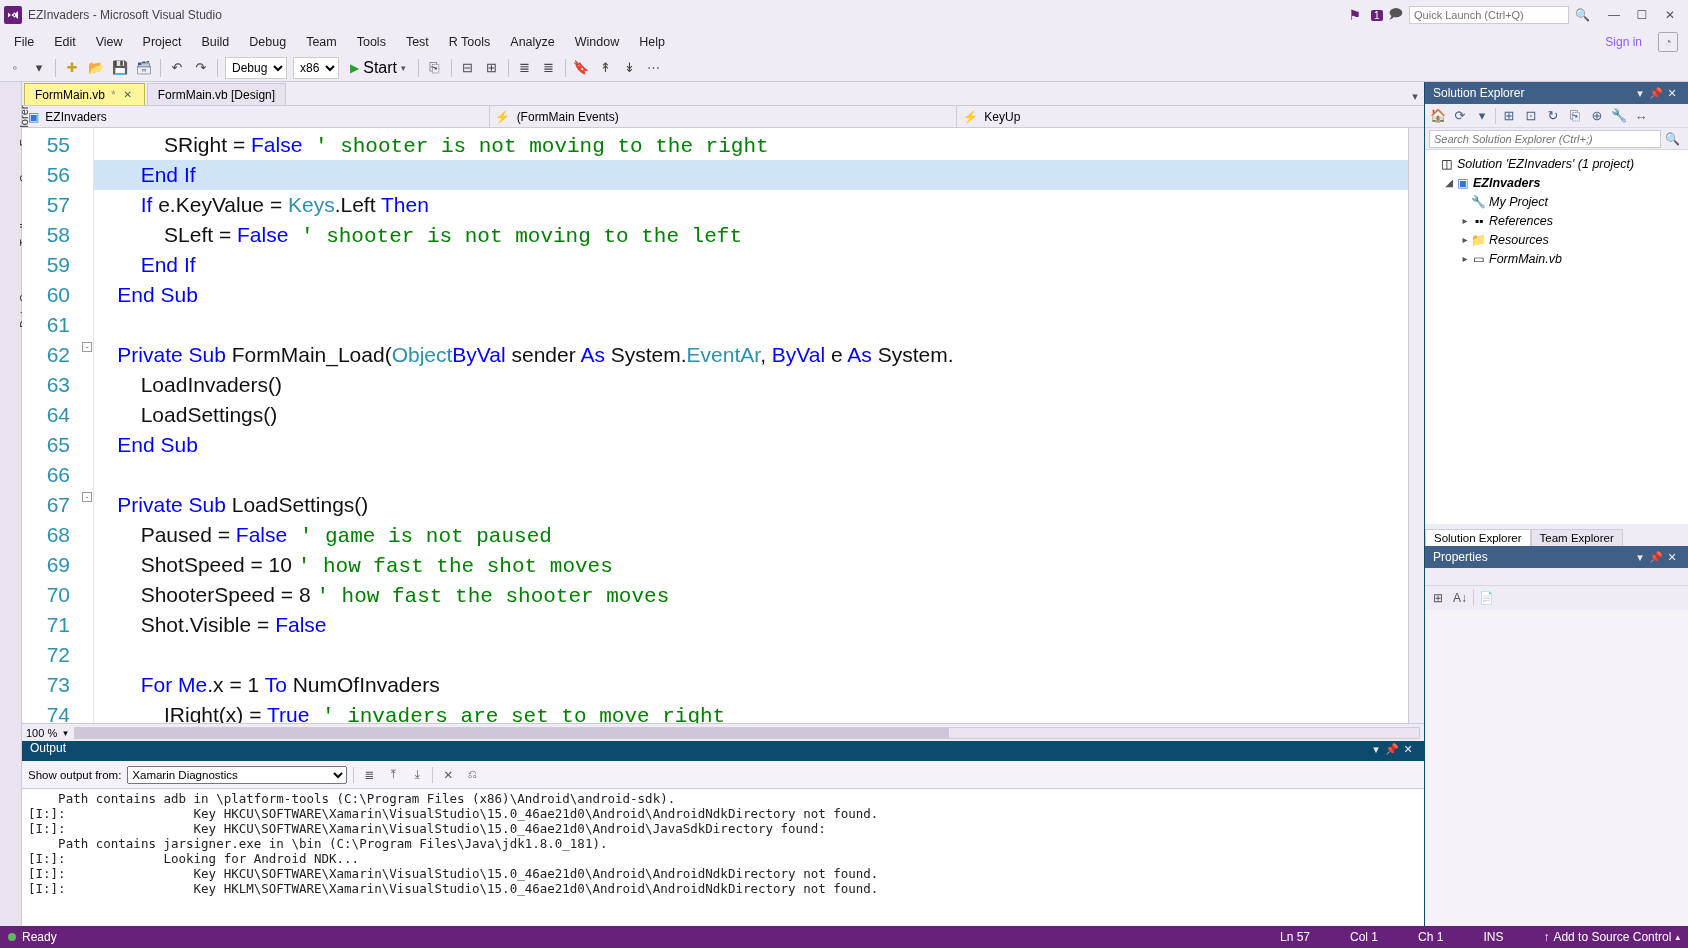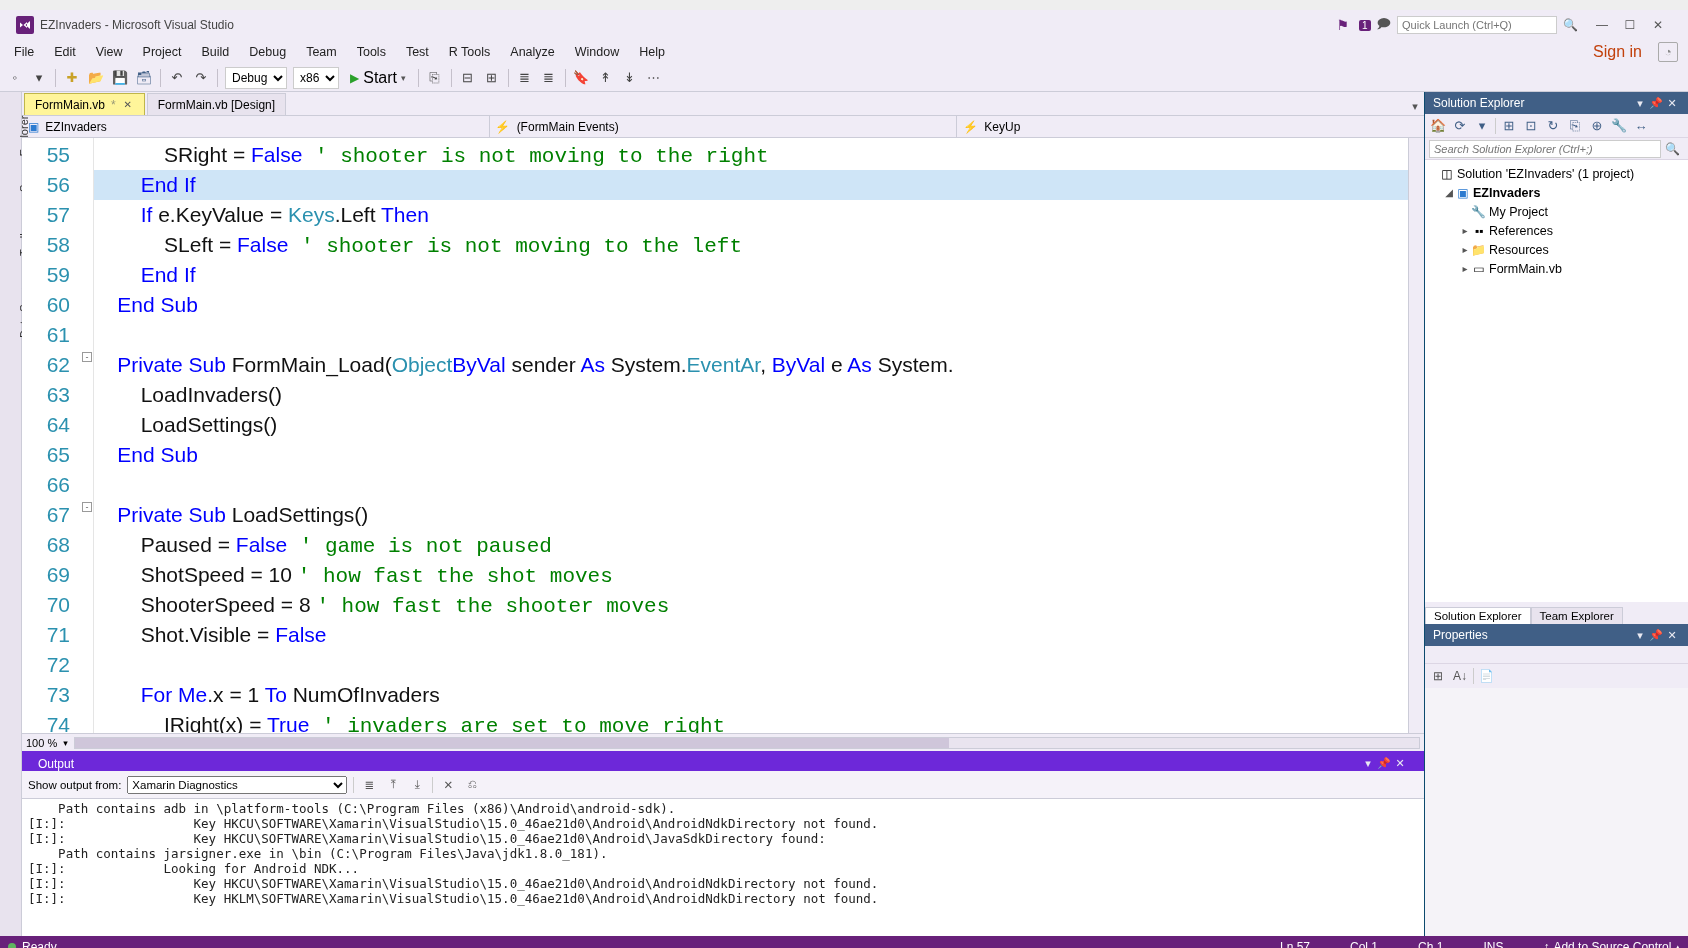--- a/index.html
+++ b/index.html
@@ -1,29 +1,29 @@
 <!DOCTYPE html>
 <html><head>
   <meta charset="utf-8">
   <style>
     * { margin:0; padding:0; box-sizing:border-box; font-family:"Segoe UI",Tahoma,sans-serif; }
     html,body { width:1688px; height:948px; overflow:hidden; background:#eee; }
 
-    .titlebar { height:30px; background:#f0ecf6; display:flex; align-items:center; padding:0 16px; font-size:12px; color:#444;margin-top:10px; }
+    .titlebar { height:30px; background:#f0ecf6; display:flex; align-items:center; padding:0 4px; font-size:12px; color:#444; }
     .titlebar .vs-icon { width:18px; height:18px; background:#68217a; display:inline-flex; align-items:center; justify-content:center; margin-right:6px; border-radius:2px; }
     .titlebar .spacer { flex:1; }
     .titlebar .quick { display:flex; align-items:center; gap:6px; margin-right:10px;}
     .titlebar input { width:160px; font-size:11px; padding:2px 4px; border:1px solid #ccc;}
     .titlebar .winbtn { width:28px; height:18px; display:inline-flex; align-items:center; justify-content:center; cursor:pointer; font-size:12px; color:#555;}
     .titlebar .flag { font-size:14px; color:#68217a; margin-right:4px;}
 
     .menubar { height:24px; background:#f0ecf6; display:flex; align-items:center; font-size:12.5px; padding:0 4px; }
     .menubar .menu { padding:2px 10px; cursor:pointer; color:#222; }
     .menubar .spacer { flex:1;}
-    .menubar .signin { font-size:16px; color:#c2410c; padding:2px 10px; cursor:pointer;}
+    .menubar .signin { font-size:12px; color:#8b5cf6; padding:2px 10px; cursor:pointer;}
 
     .toolbar { height:28px; background:#f0ecf6; border-bottom:1px solid #ccccd8; display:flex; align-items:center; padding:0 4px; gap:2px; }
     .toolbar .tbtn { width:22px; height:22px; display:inline-flex; align-items:center; justify-content:center; font-size:13px; color:#444; cursor:pointer; border-radius:2px;}
     .toolbar .tsep { width:1px; height:18px; background:#c5c0cb; margin:0 3px;}
     .toolbar select { font-size:12px; height:22px; border:1px solid #ccc; background:#fff; padding:0 2px; margin:0 2px;}
     .toolbar .start { display:flex; align-items:center; gap:4px; padding:0 6px; height:22px; cursor:pointer; border:1px solid transparent; border-radius:2px;}
     .toolbar .start .tri { color:#2aa02a; font-size:12px;}
 
     .workspace { display:flex; height:calc(948px - 30px - 24px - 28px - 22px); }
     .left-rails { width:22px; background:#e8e3ee; border-right:1px solid #ccccd8; position:relative;}
@@ -50,42 +50,42 @@
     .code { flex:1; font-family:Consolas,monospace; font-size:21px; line-height:30px; white-space:pre; overflow:hidden; padding-top:2px;}
     .code .line { height:30px; }
     .code .line.sel { background:#cfe5f7;}
     .kw{ color:#0000ff;} .type{ color:#2b91af;} .cm{ color:#008000;font-family:Liberation Mono, monospace;} .plain{color:#111;}
     .zoom { height:18px; background:#f0ecf6; border-top:1px solid #ccccd8; display:flex; align-items:center; font-size:11px; padding:0 4px; gap:6px;}
     .scrolltrack{ flex:1; height:12px; background:#e9e4ef; border:1px solid #ccccd8; position:relative;}
     .scrolltrack .thumb{ position:absolute; height:100%; background:#cfc6da; left:0; width:65%;}
     .vscroll{ position:absolute; right:0; top:0; bottom:0; width:16px; background:#f0ecf6; border-left:1px solid #ccccd8;}
 
     .output { height:185px; display:flex; flex-direction:column;}
-    .output .hdr { height:20px; background:#6d28d9; color:#fff; font-size:12px; padding:0 16px; display:flex; align-items:flex-end;}
+    .output .hdr { height:20px; background:#0c4a6e; color:#fff; font-size:12px; padding:0 8px; display:flex; align-items:flex-start;}
     .output .hdr .spacer{flex:1;}
     .output .hdr .ic{ width:16px;height:16px;display:inline-flex;align-items:center;justify-content:center;cursor:pointer;font-size:11px; color:#eaeaf2;}
     .output .optbar{ height:28px; background:#f5f2f9; border-bottom:1px solid #ccccd8; display:flex; align-items:center; gap:6px; padding:0 6px; font-size:11.5px;}
     .output .optbar select{ font-size:11.5px; width:220px; height:18px;}
     .output .optbar .obtn{ width:18px;height:18px;display:inline-flex;align-items:center;justify-content:center;cursor:pointer;color:#555;}
     .output .body{ flex:1; background:#fff; font-family:Consolas,monospace; font-size:12.5px; white-space:pre; overflow:hidden; color:#222; padding:2px 6px; line-height:15px;}
 
     .right { width:264px; background:#f0ecf6; display:flex; flex-direction:column; border-left:1px solid #0c4a6e;}
     .panel-hdr{ height:22px; background:#405f86; color:#fff; font-size:12px; display:flex; align-items:center; padding:0 8px;}
     .panel-hdr .spacer{flex:1;}
     .panel-hdr .ic{ width:16px;height:16px;display:inline-flex;align-items:center;justify-content:center;cursor:pointer; font-size:11px; color:#eaeaf2;}
     .se-toolbar{ height:24px; display:flex; align-items:center; gap:4px; padding:0 4px; border-bottom:1px solid #dcd6e4;}
     .se-toolbar .ic { width:18px;height:18px;display:inline-flex;align-items:center;justify-content:center;cursor:pointer;color:#405f86;font-size:13px;}
     .se-search { height:22px; display:flex; align-items:center; padding:2px 4px; border-bottom:1px solid #dcd6e4; }
     .se-search input { flex:1; font-size:11px; font-style:italic; color:#888; border:1px solid #ccc; height:18px; padding:0 4px;}
     .tree { flex:1; background:#fff; font-size:12.5px; padding:4px 2px; overflow:auto;}
     .tree .node{ display:flex; align-items:center; height:19px; cursor:pointer;}
     .tree .indent{ display:inline-block; width:16px;}
     .tree .expander{ width:12px; font-size:10px; color:#555; display:inline-flex; justify-content:center;}
     .tree .nicon{ width:16px; height:16px; display:inline-flex; align-items:center; justify-content:center; font-size:12px;}
-    .tree .nlabel{ padding-left:2px;}
+    .tree .nlabel{ padding-left:2px;font-style:italic;}
     .tree .bold{ font-weight:600;}
     .tabs-bottom{ height:22px; display:flex; align-items:flex-end; background:#f0ecf6;}
     .tabs-bottom .btab{ font-size:11.5px; padding:2px 8px; border:1px solid #ccccd8; border-bottom:none; background:#e8e3ee; cursor:pointer;}
     .tabs-bottom .btab.active{ background:#fff;}
     .props{ flex:0 0 auto; display:flex; flex-direction:column;}
     .props .body{ flex:1; background:#f5f3f8;}
     .props .toolbar2{ height:24px; display:flex; align-items:center; gap:4px; padding:0 4px;}
     .props .toolbar2 .ic{ width:18px;height:18px;display:inline-flex;align-items:center;justify-content:center;color:#555;font-size:12px;cursor:pointer;}
 
     .statusbar{ height:22px; background:#68217a; color:#fff; font-size:12px; display:flex; align-items:center; padding:0 8px;}
@@ -341,21 +341,21 @@
           <span class="expander">▸</span>
           <span class="nicon">▭</span>
           <span class="nlabel">FormMain.vb</span>
         </div>
     </div>
     <div class="tabs-bottom">
       <span class="btab active">Solution Explorer</span>
       <span class="btab">Team Explorer</span>
     </div>
 
-    <div class="props" style="height:312px;">
+    <div class="props" style="height:380px;">
       <div class="panel-hdr">
         <span>Properties</span>
         <span class="spacer"></span>
         <span class="ic">▾</span>
         <span class="ic">📌</span>
         <span class="ic">✕</span>
       </div>
       <div style="height:18px;border-bottom:1px solid #dcd6e4;"></div>
       <div class="toolbar2">
         <span class="ic">⊞</span>

